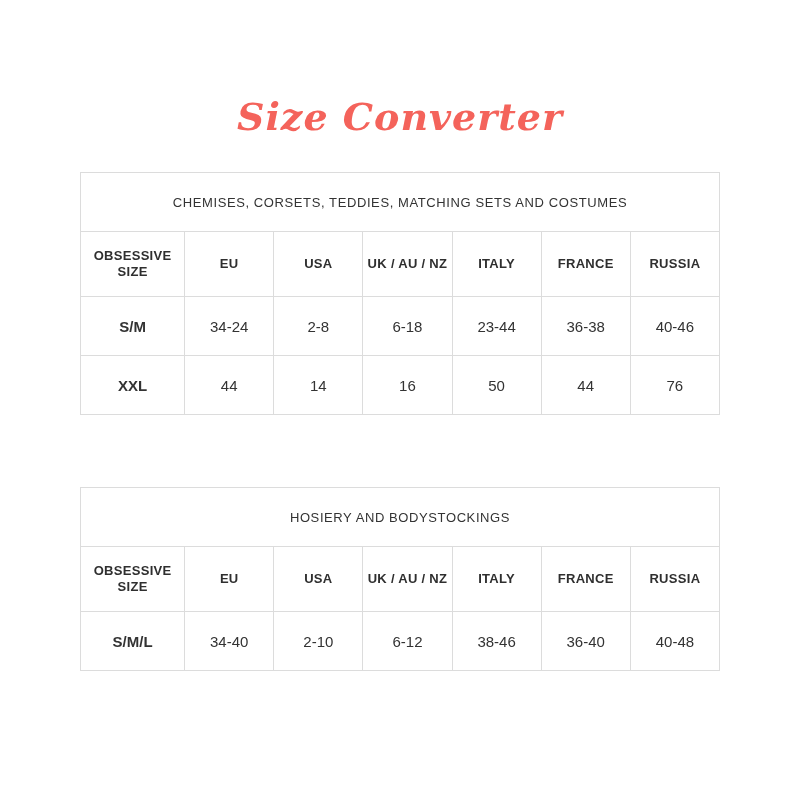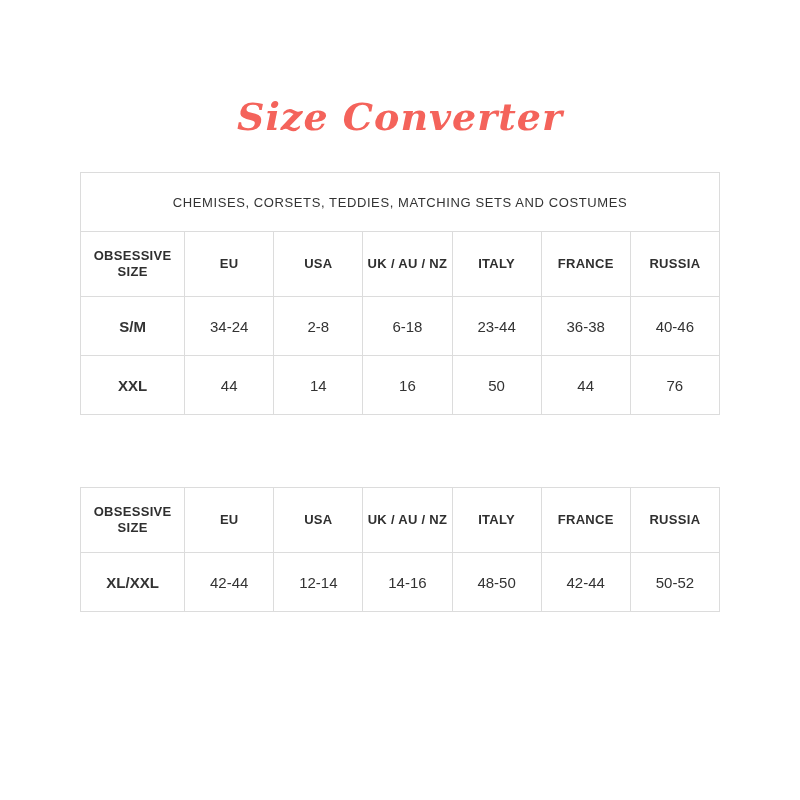--- a/index.html
+++ b/index.html
@@ -139,35 +139,38 @@
       <colgroup>
         <col class="col-first">
           <col class="col-rest">
           <col class="col-rest">
           <col class="col-rest">
           <col class="col-rest">
           <col class="col-rest">
           <col class="col-rest">
       </colgroup>
       <tbody>
+        <tr>
+          <td class="section-title" colspan="7">HOSIERY AND BODYSTOCKINGS</td>
+        </tr>
         <tr class="header-row">
           <td>OBSESSIVE SIZE</td>
           <td>EU</td>
           <td>USA</td>
           <td>UK / AU / NZ</td>
           <td>ITALY</td>
           <td>FRANCE</td>
           <td>RUSSIA</td>
         </tr>
         <tr class="data-row">
-          <td>XL/XXL</td>
-          <td>42-44</td>
-          <td>12-14</td>
-          <td>14-16</td>
-          <td>48-50</td>
-          <td>42-44</td>
-          <td>50-52</td>
+          <td>S/M/L</td>
+          <td>34-40</td>
+          <td>2-10</td>
+          <td>6-12</td>
+          <td>38-46</td>
+          <td>36-40</td>
+          <td>40-48</td>
         </tr>
       </tbody>
     </table>
   </div>
 
 </div>
 
 </body></html>

